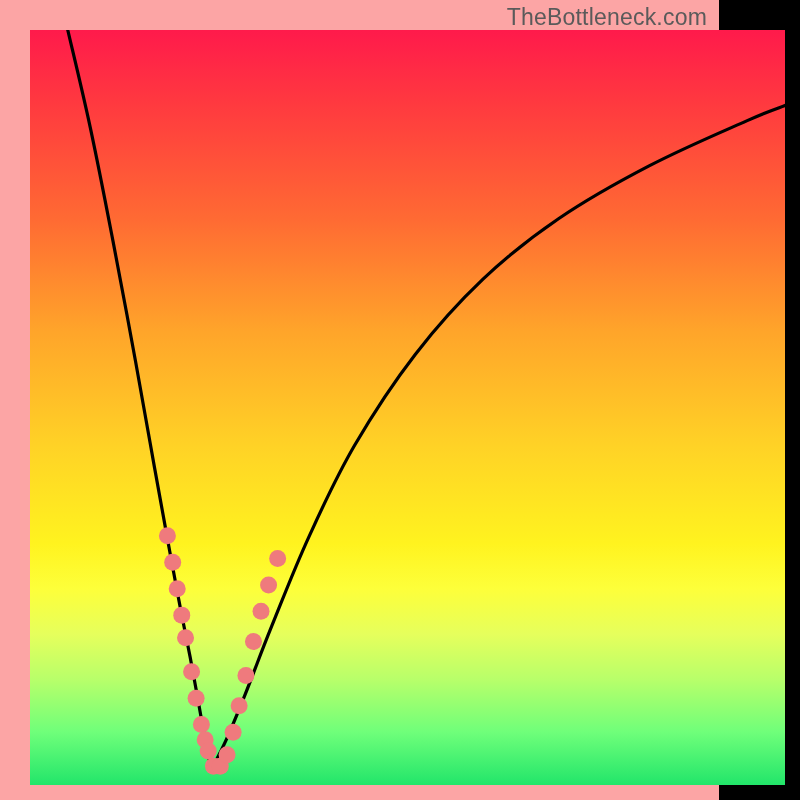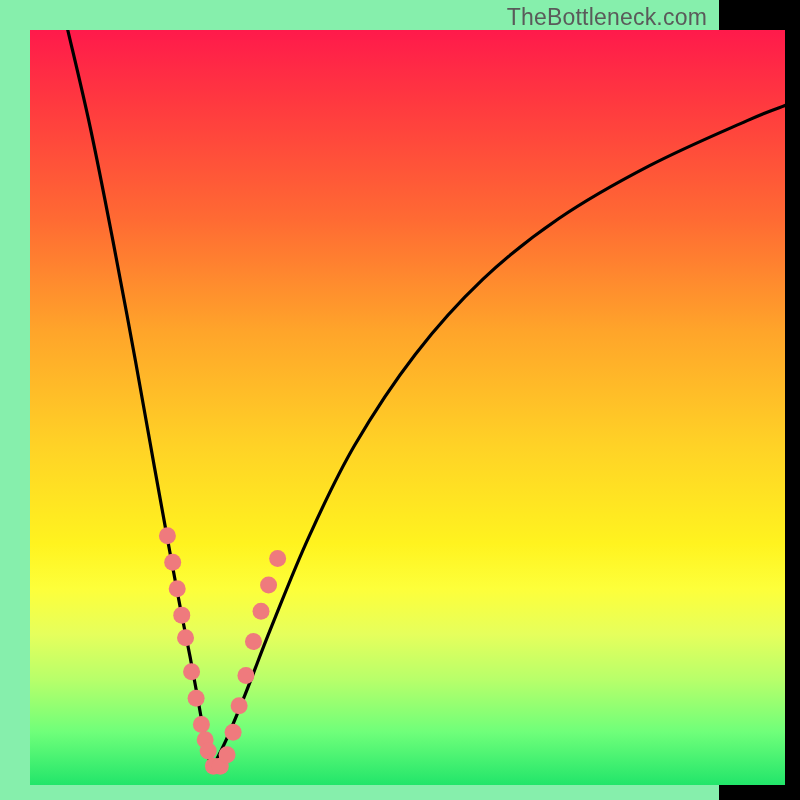--- a/index.html
+++ b/index.html
@@ -10,21 +10,21 @@
     overflow: hidden;
     background: #000;
     font-family: Arial, Helvetica, sans-serif;
   }
   .frame {
     position: absolute;
     left: 0;
     top: 0;
     width: 719px;
     height: 800px;
-    background: #86efac;
+    background: #fca5a5;
   }
   .plot {
     position: absolute;
     left: 30px;
     top: 30px;
     width: 755px;
     height: 755px;
     background: linear-gradient(
       to bottom,
       #ff1a4b 0%,

